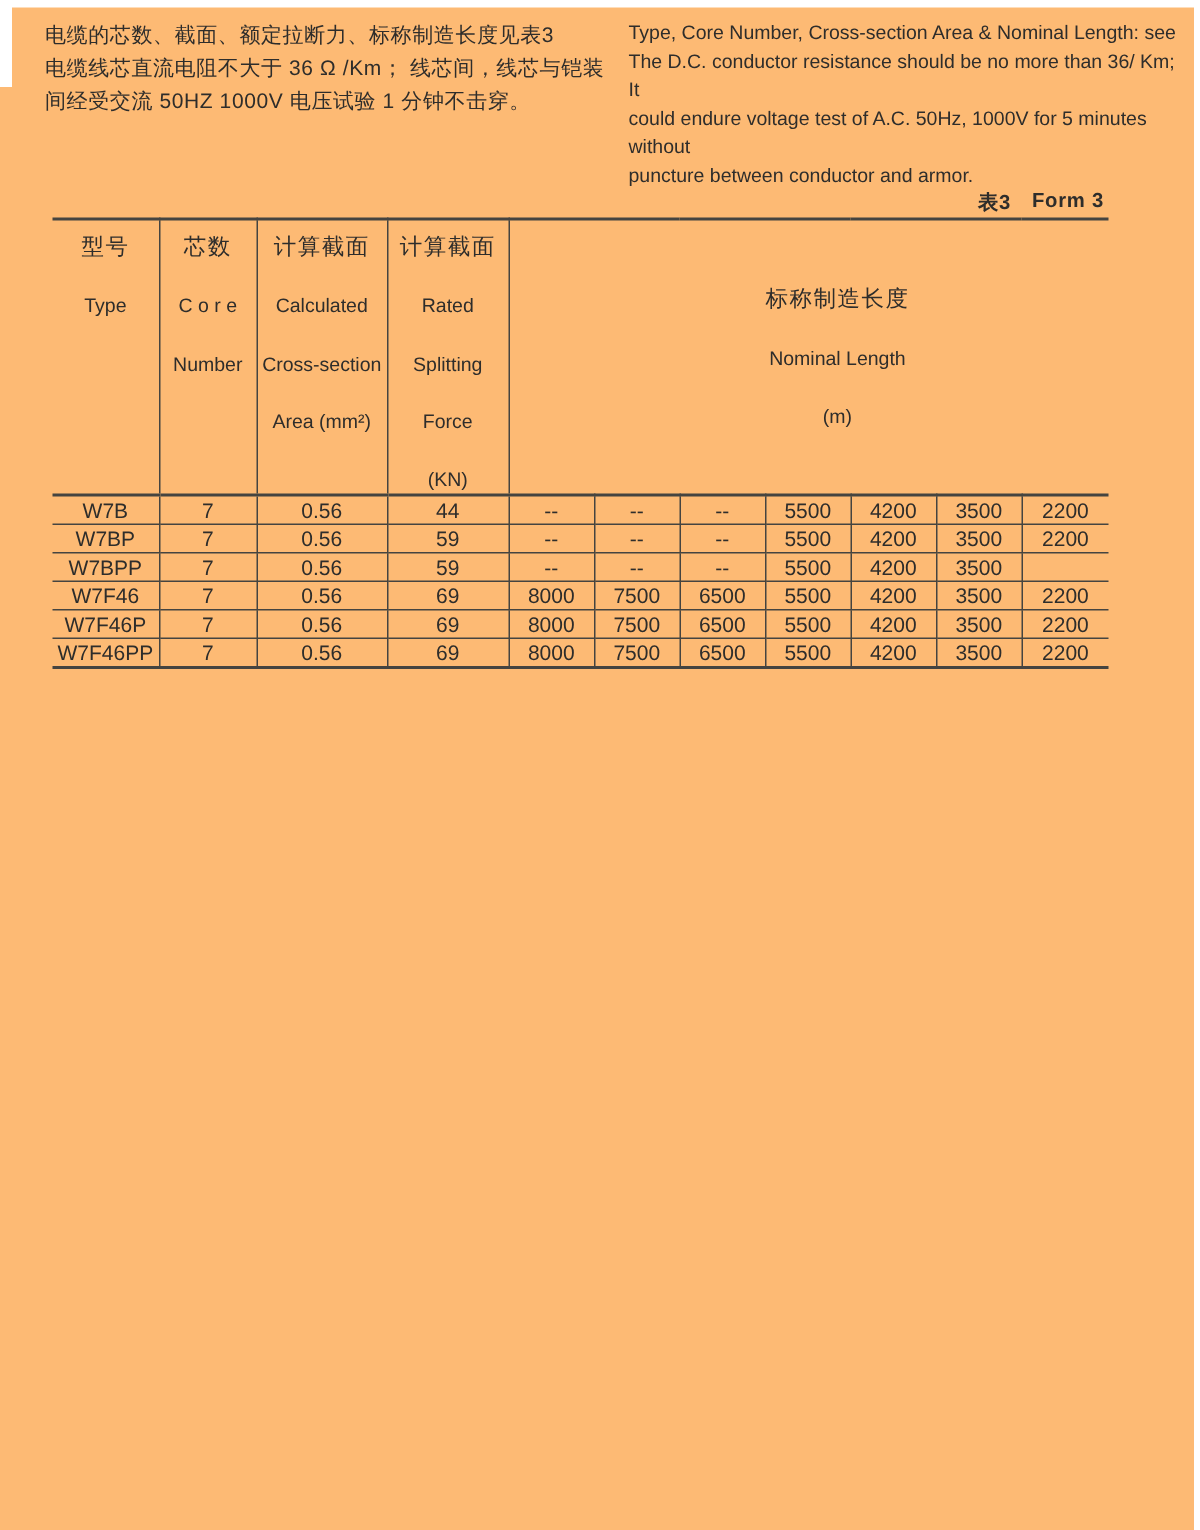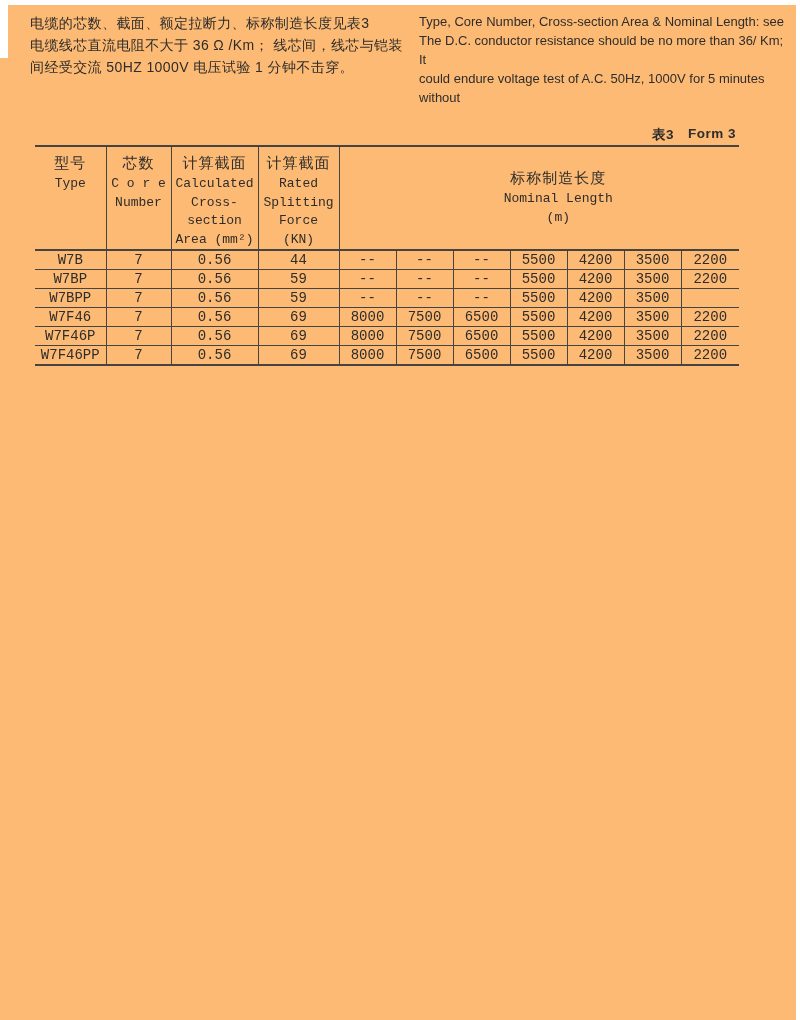--- a/index.html
+++ b/index.html
@@ -37,40 +37,39 @@
     display: flex; gap: 14px;
     font-size: 13.5px; font-weight: bold; letter-spacing: 0.5px; justify-content: center;
   }
   table.spec {
     position: absolute; left: 35px; top: 145px;
     width: 704px;
     border-collapse: collapse;
     table-layout: fixed;
     border-top: 2px solid #454440;
     border-bottom: 2px solid #454440;
-    font-family: Liberation Mono, monospace;
   }
   table.spec th, table.spec td {
     border-left: 1px solid #454440;
     border-right: 1px solid #454440;
     text-align: center;
     font-weight: normal;
     overflow: hidden;
   }
   table.spec th:first-child, table.spec td:first-child { border-left: none; }
   table.spec th:last-child,  table.spec td:last-child  { border-right: none; }
   thead th {
     height: 97px;
     vertical-align: top;
     padding-top: 7px;
     border-bottom: 2px solid #454440;
   }
   thead th.vmid { vertical-align: middle; padding-top: 0; padding-left: 38px; }
   .h-cn { font-size: 15px; line-height: 21px; letter-spacing: 1px; }
-  .h-en { font-size: 13px; line-height: 18.5px; }
+  .h-en { font-size: 13px; line-height: 18.5px; margin-top: 20px; }
   tbody td {
     height: 18px;
     font-size: 14px;
     line-height: 18px;
     border-bottom: 1px solid #454440;
     padding: 0 2px;
     white-space: nowrap;
   }
   tbody tr:last-child td { border-bottom: none; }
 </style>
@@ -84,20 +83,21 @@
   <div class="cn-block">
     <div>电缆的芯数、截面、额定拉断力、标称制造长度见表3</div>
     <div>电缆线芯直流电阻不大于 36 Ω /Km； 线芯间，线芯与铠装</div>
     <div>间经受交流 50HZ  1000V 电压试验 1 分钟不击穿。</div>
   </div>
 
   <div class="en-block">
     <div>Type, Core Number, Cross-section Area &amp; Nominal Length: see</div>
     <div>The D.C. conductor resistance should be no more than 36/  Km; It</div>
     <div>could endure voltage test of A.C. 50Hz, 1000V for 5 minutes without</div>
+    <div>puncture between conductor and armor.</div>
   </div>
 
   <div class="form-label">
     <span>表3</span>
     <span>Form 3</span>
   </div>
 
   <table class="spec">
     <colgroup>
       <col style="width:71px">

